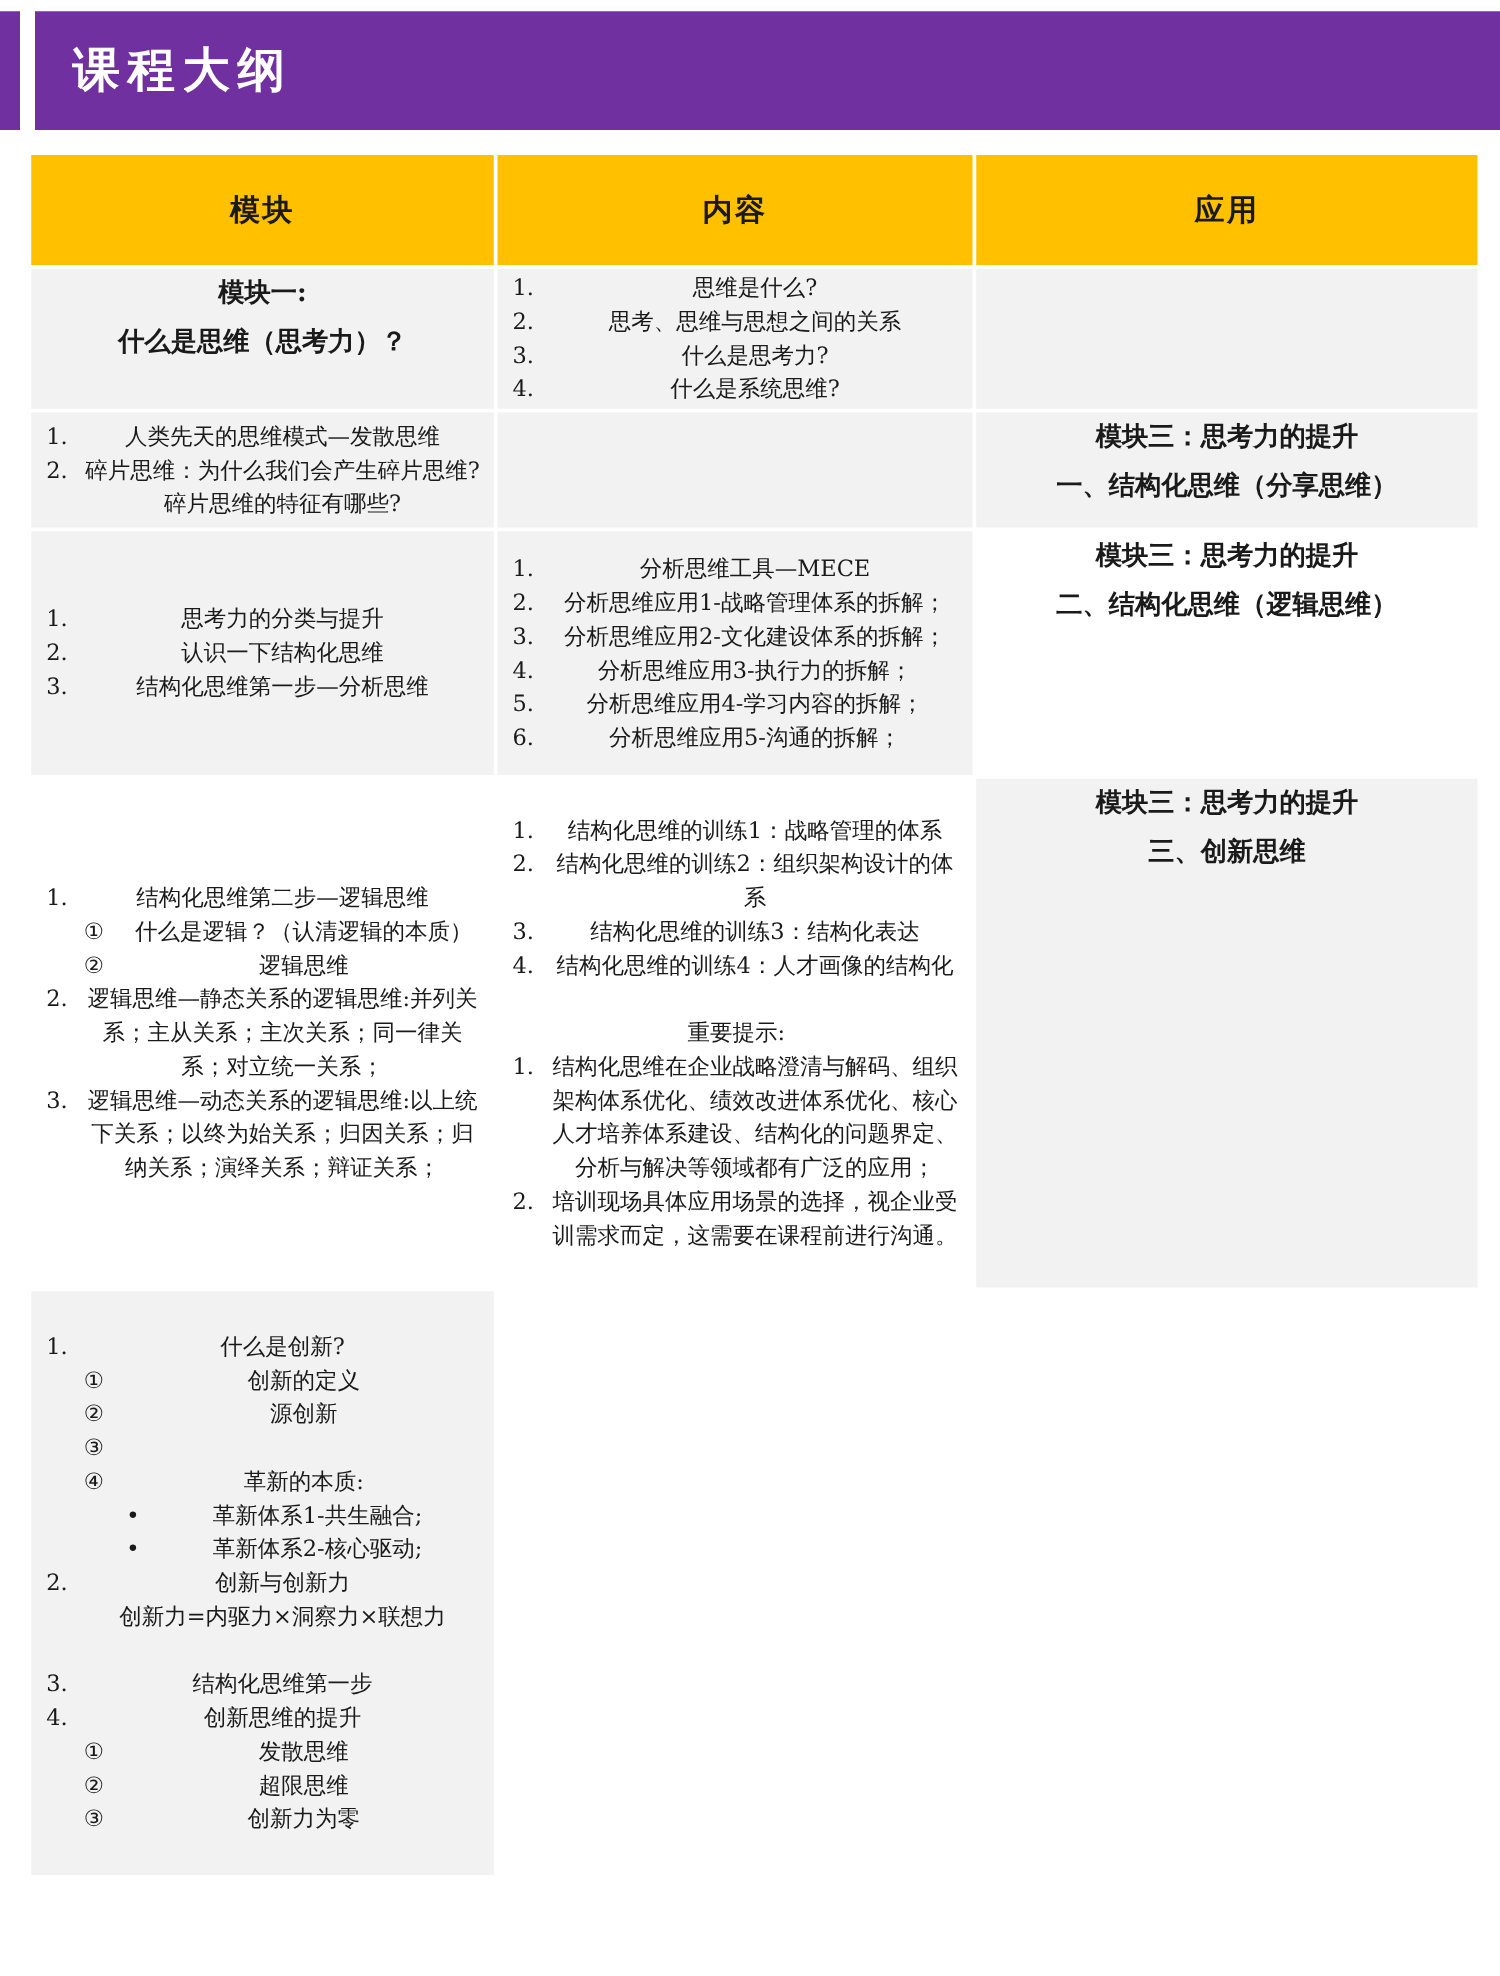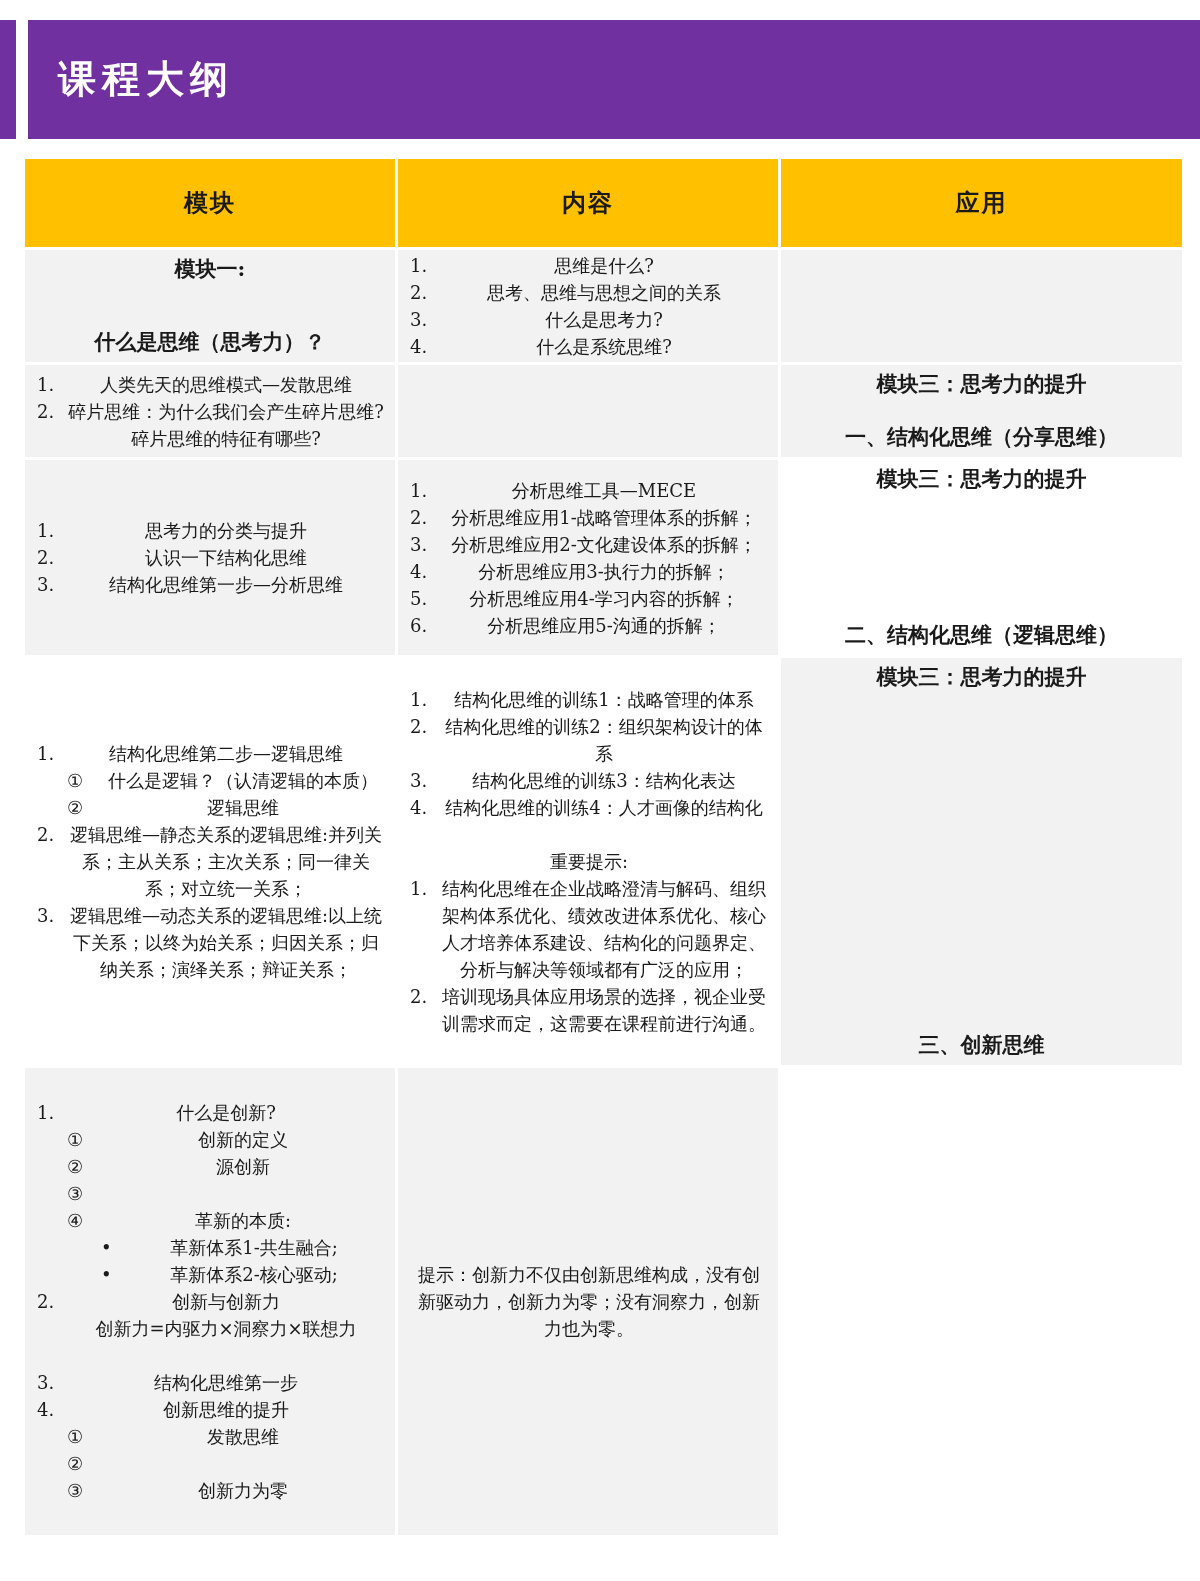--- a/index.html
+++ b/index.html
@@ -6,21 +6,21 @@
   html, body { background: #ffffff; }
   body {
     width: 1200px;
     height: 1581px;
     overflow: hidden;
     font-family: "DejaVu Serif", "Liberation Serif", serif;
     color: var(--ink, #1a1a1a);
   }
 
   
-  .banner-wrap { display: flex; margin-top: 20px; height: 119px; }
+  .banner-wrap { display: flex; margin-top: 9px; height: 95px; }
   .edge-strip { width: 16px; background: var(--banner, #7030a0); }
   .banner {
     flex: 1;
     margin-left: 12px;
     background: var(--banner, #7030a0);
     display: flex;
     align-items: center;
     padding-left: 30px;
   }
   .banner h1 {
@@ -47,21 +47,21 @@
     align-items: center;
     justify-content: center;
     font-size: 24px;
     font-weight: bold;
     letter-spacing: 2px;
   }
   .cell.module {
     display: flex;
     flex-direction: column;
     align-items: center;
-    justify-content: space-between;
+    justify-content: flex-start;
     text-align: center;
     font-weight: bold;
     font-size: 21px;
     line-height: 1.85;
     padding: 0 6px;
   }
   .cell.body {
     display: flex;
     flex-direction: column;
     justify-content: center;
@@ -273,24 +273,20 @@
       <div class="li lvl0">
         <div class="marker">4.</div>
         <div class="txt">创新思维的提升</div>
       </div>
       <div class="li lvl1">
         <div class="marker">①</div>
         <div class="txt">发散思维</div>
       </div>
       <div class="li lvl1">
         <div class="marker">②</div>
+        <div class="txt">超限思维</div>
       </div>
       <div class="li lvl1">
         <div class="marker">③</div>
         <div class="txt">创新力为零</div>
       </div>
     </div>
-    <div class="cell body">
-      <div class="li lvl0">
-        <div class="txt">提示：创新力不仅由创新思维构成，没有创新驱动力，创新力为零；没有洞察力，创新力也为零。</div>
-      </div>
-    </div>
   </div>
 
 </body></html>

